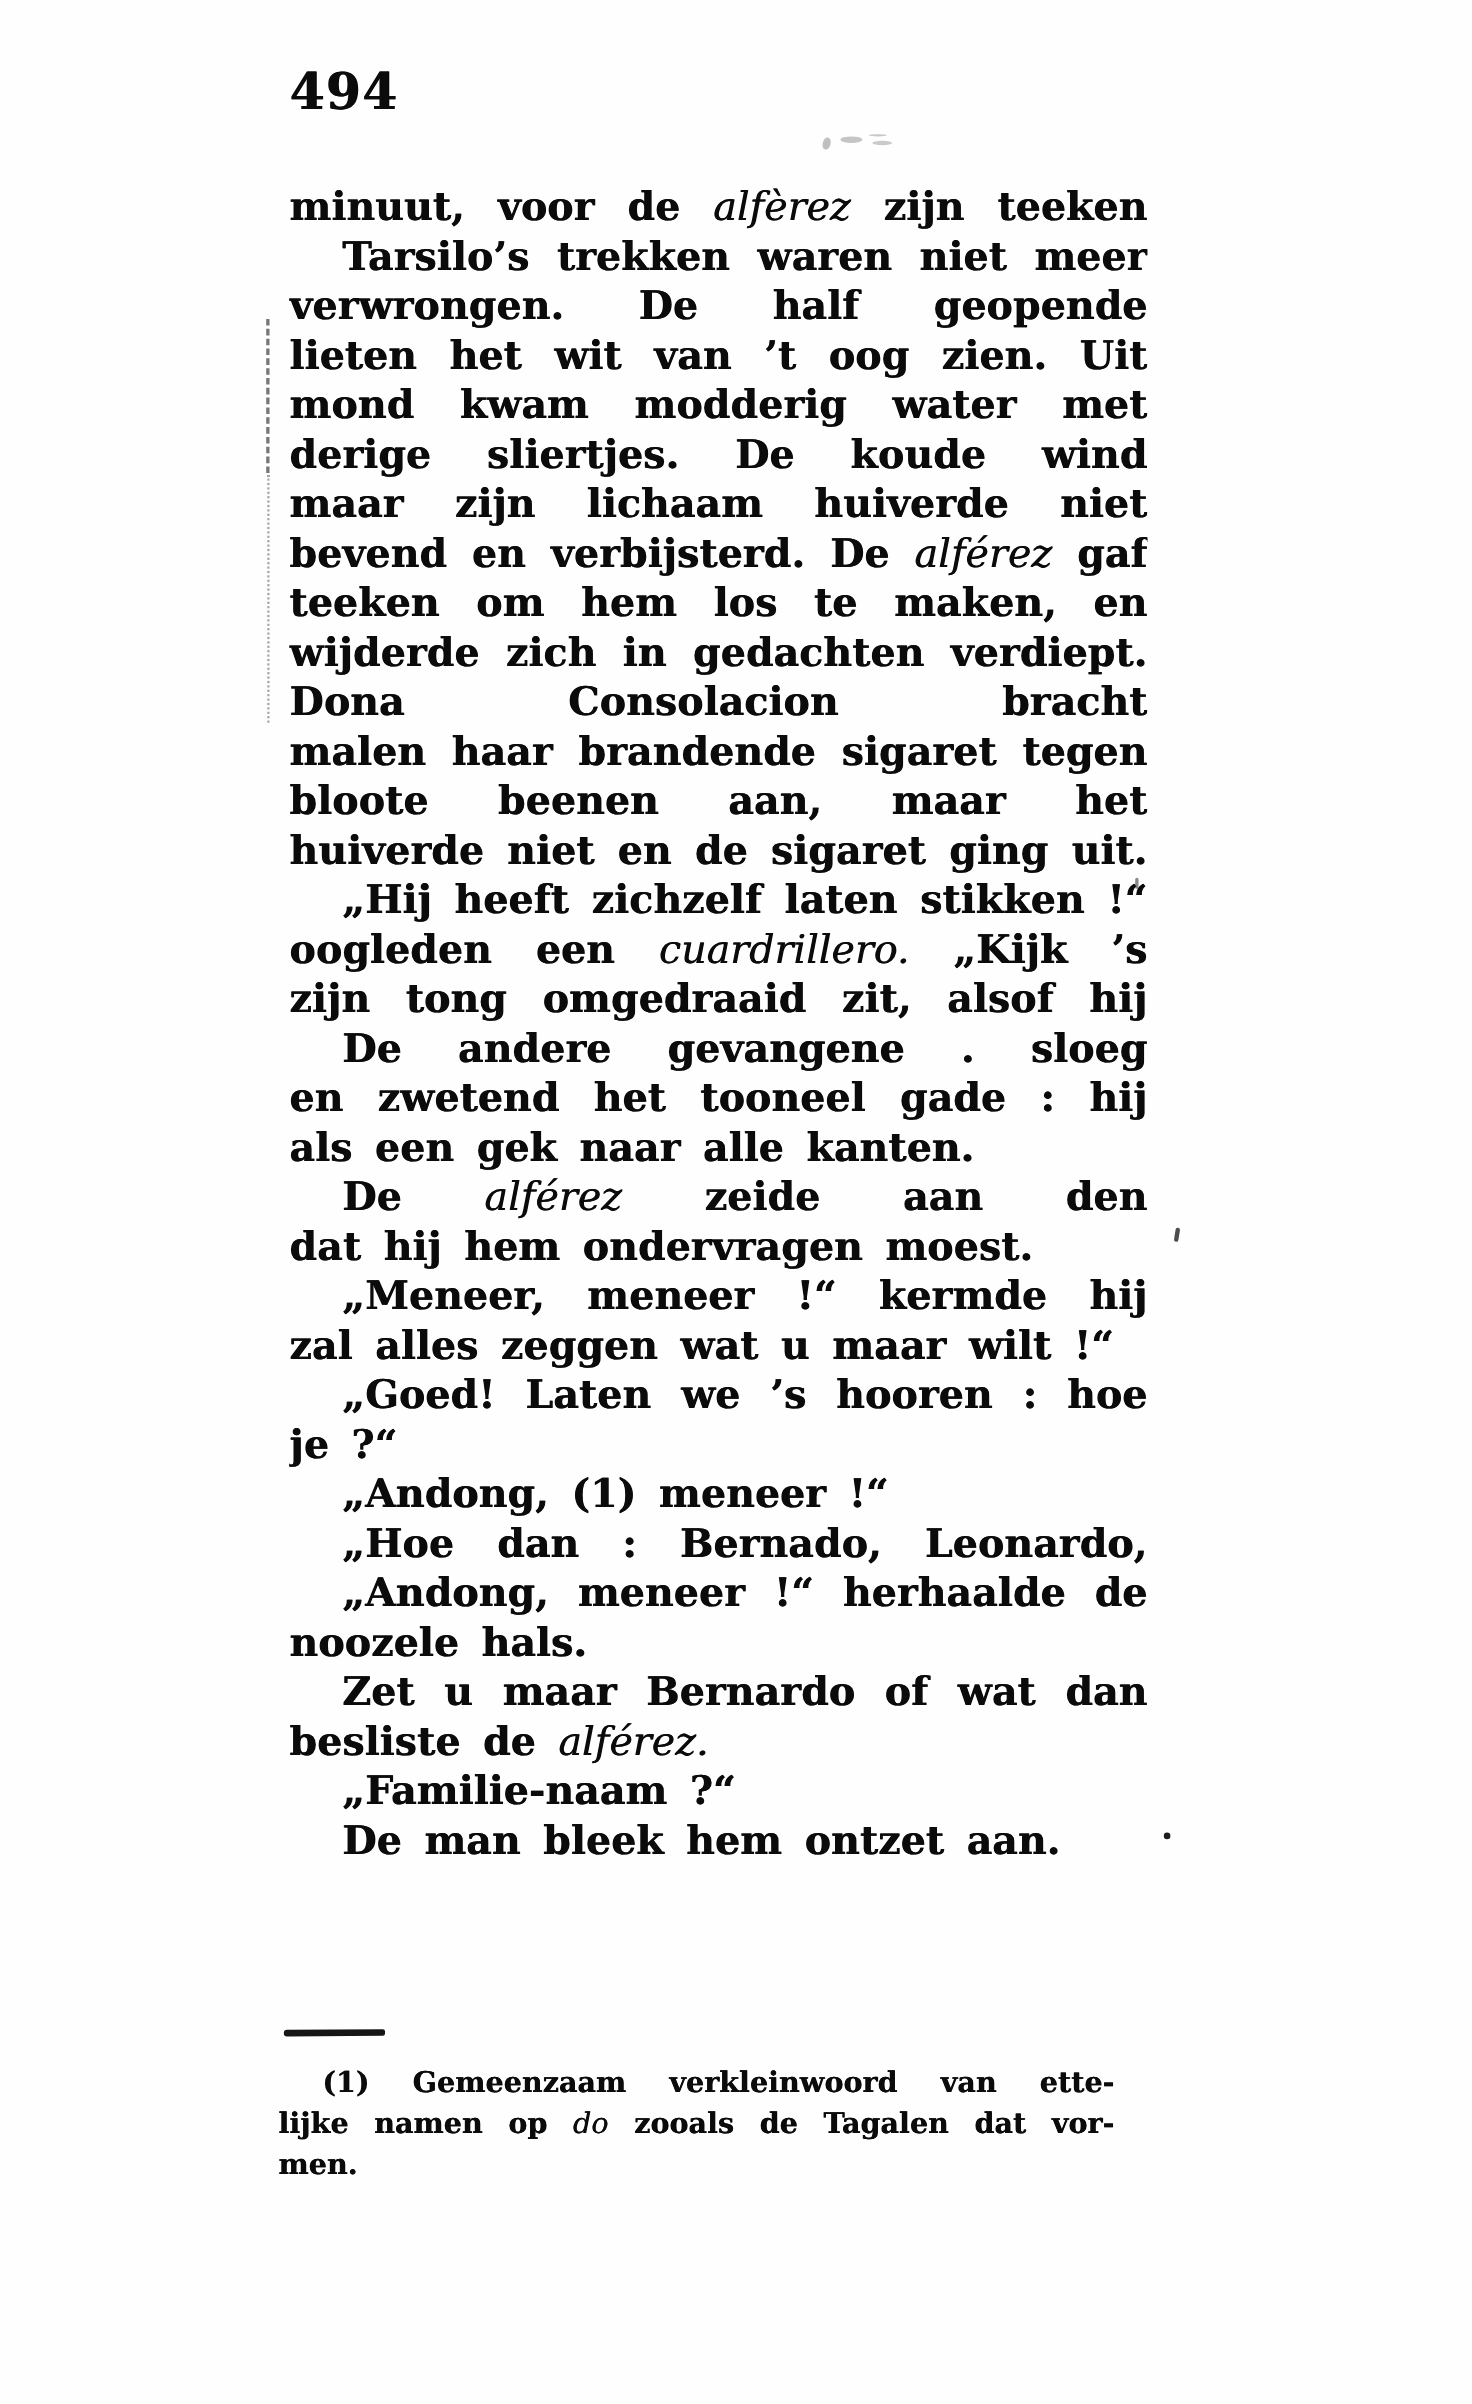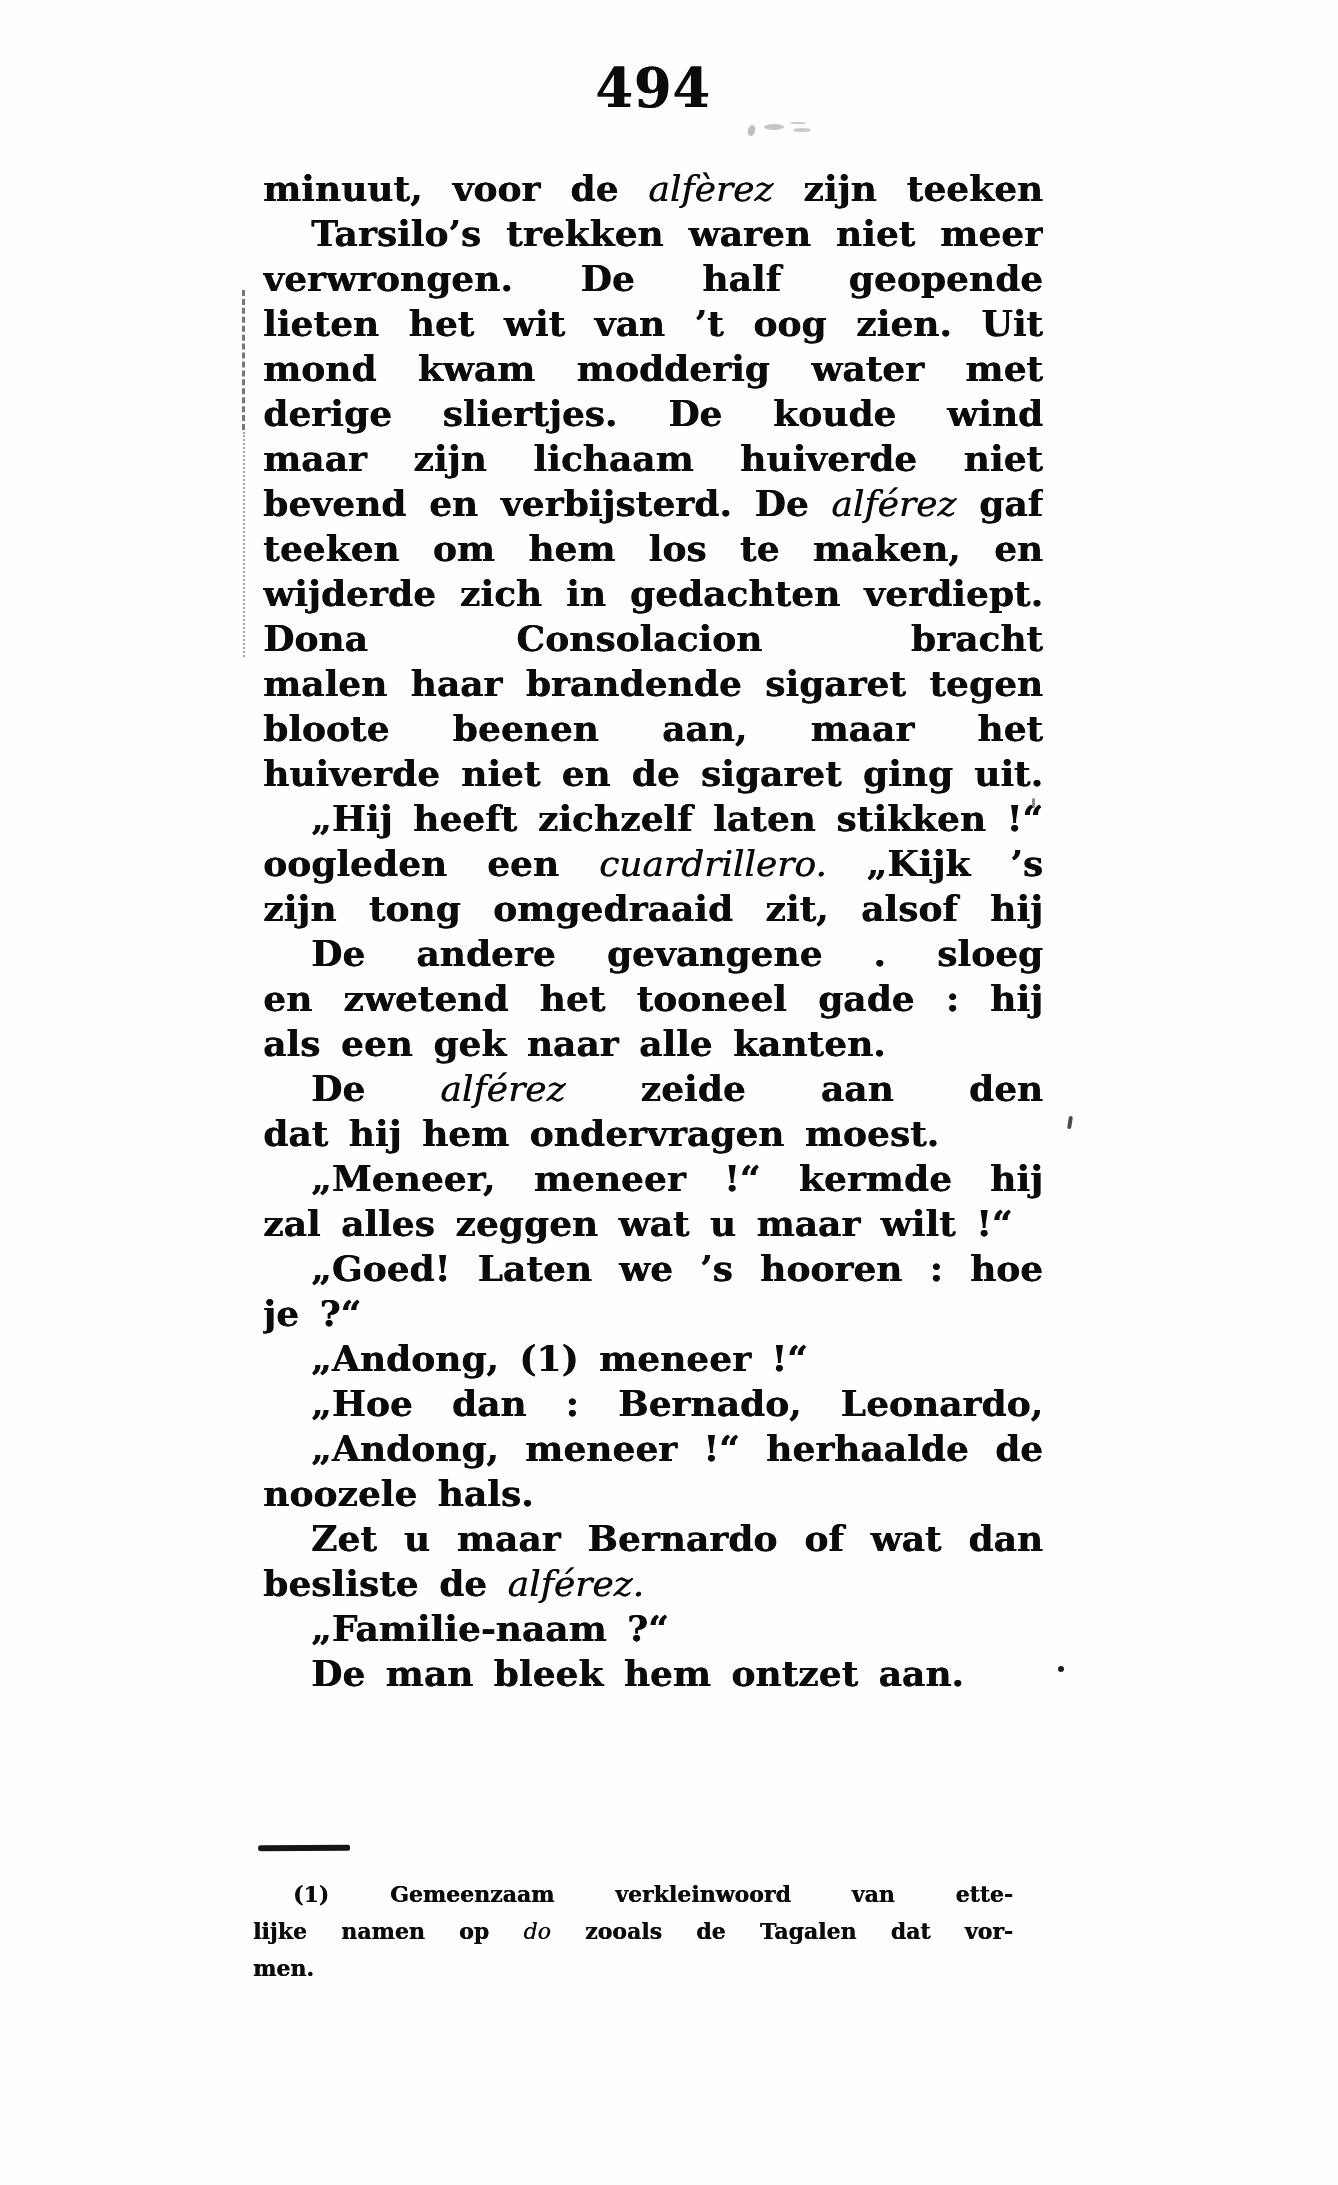--- a/index.html
+++ b/index.html
@@ -6,22 +6,21 @@
   .page {
     position:relative;
     width:1338px; height:2185px;
     background:#fefefe;
     overflow:hidden;
     font-family:"DejaVu Serif","Liberation Serif",serif;
     color:#0b0b0b;
   }
   .pagenum {
     position:absolute; left:263px; top:56px; width:780px;
-    text-align:center;
-    font-size:54px; font-weight:700; letter-spacing:1px;
+    font-size:46px; font-weight:700; letter-spacing:1px;
     text-shadow:0.6px 0 currentColor;
   }
   
   .smudge { position:absolute; left:748px; top:118px; width:60px; height:22px;
             opacity:.55; filter:blur(.7px); }
   .smudge::before { content:""; position:absolute; left:0; top:7px; width:7px; height:11px;
             background:#8e8e8e; border-radius:45%; transform:rotate(14deg); }
   .smudge::after  { content:""; position:absolute; left:16px; top:6px; width:20px; height:6px;
             background:#979797; border-radius:50%;
             box-shadow:28px 3px 0 -1px #a0a0a0, 24px -4px 0 -2px #9a9a9a; }
@@ -43,21 +42,21 @@
   .line.j { text-align:justify; text-align-last:justify; }
   .line.ind { text-indent:48px; }
   .it { font-style:italic; font-weight:400; }
   .footrule {
     position:absolute; left:258px; top:1845px; width:92px; height:6px;
     background:#161616; border-radius:3px 2px 2px 3px; transform:rotate(-.4deg);
   }
   .footnote { position:absolute; left:253px; top:1876px; width:760px; }
   .fline {
     height:37px; line-height:37px;
-    font-size:22px; font-weight:700;
+    font-size:26px; font-weight:700;
     white-space:normal; overflow:hidden;
     word-spacing:0.18em;
     text-shadow:0.4px 0 currentColor;
   }
   .fline.j { text-align:justify; text-align-last:justify; }
   .fline.ind { text-indent:40px; }
   
   .straydot { position:absolute; left:1058px; top:1666px; width:6px; height:6px;
             background:#1d1d1d; border-radius:50%; }
   .tick1 { position:absolute; left:1068px; top:1116px; width:4px; height:13px;

